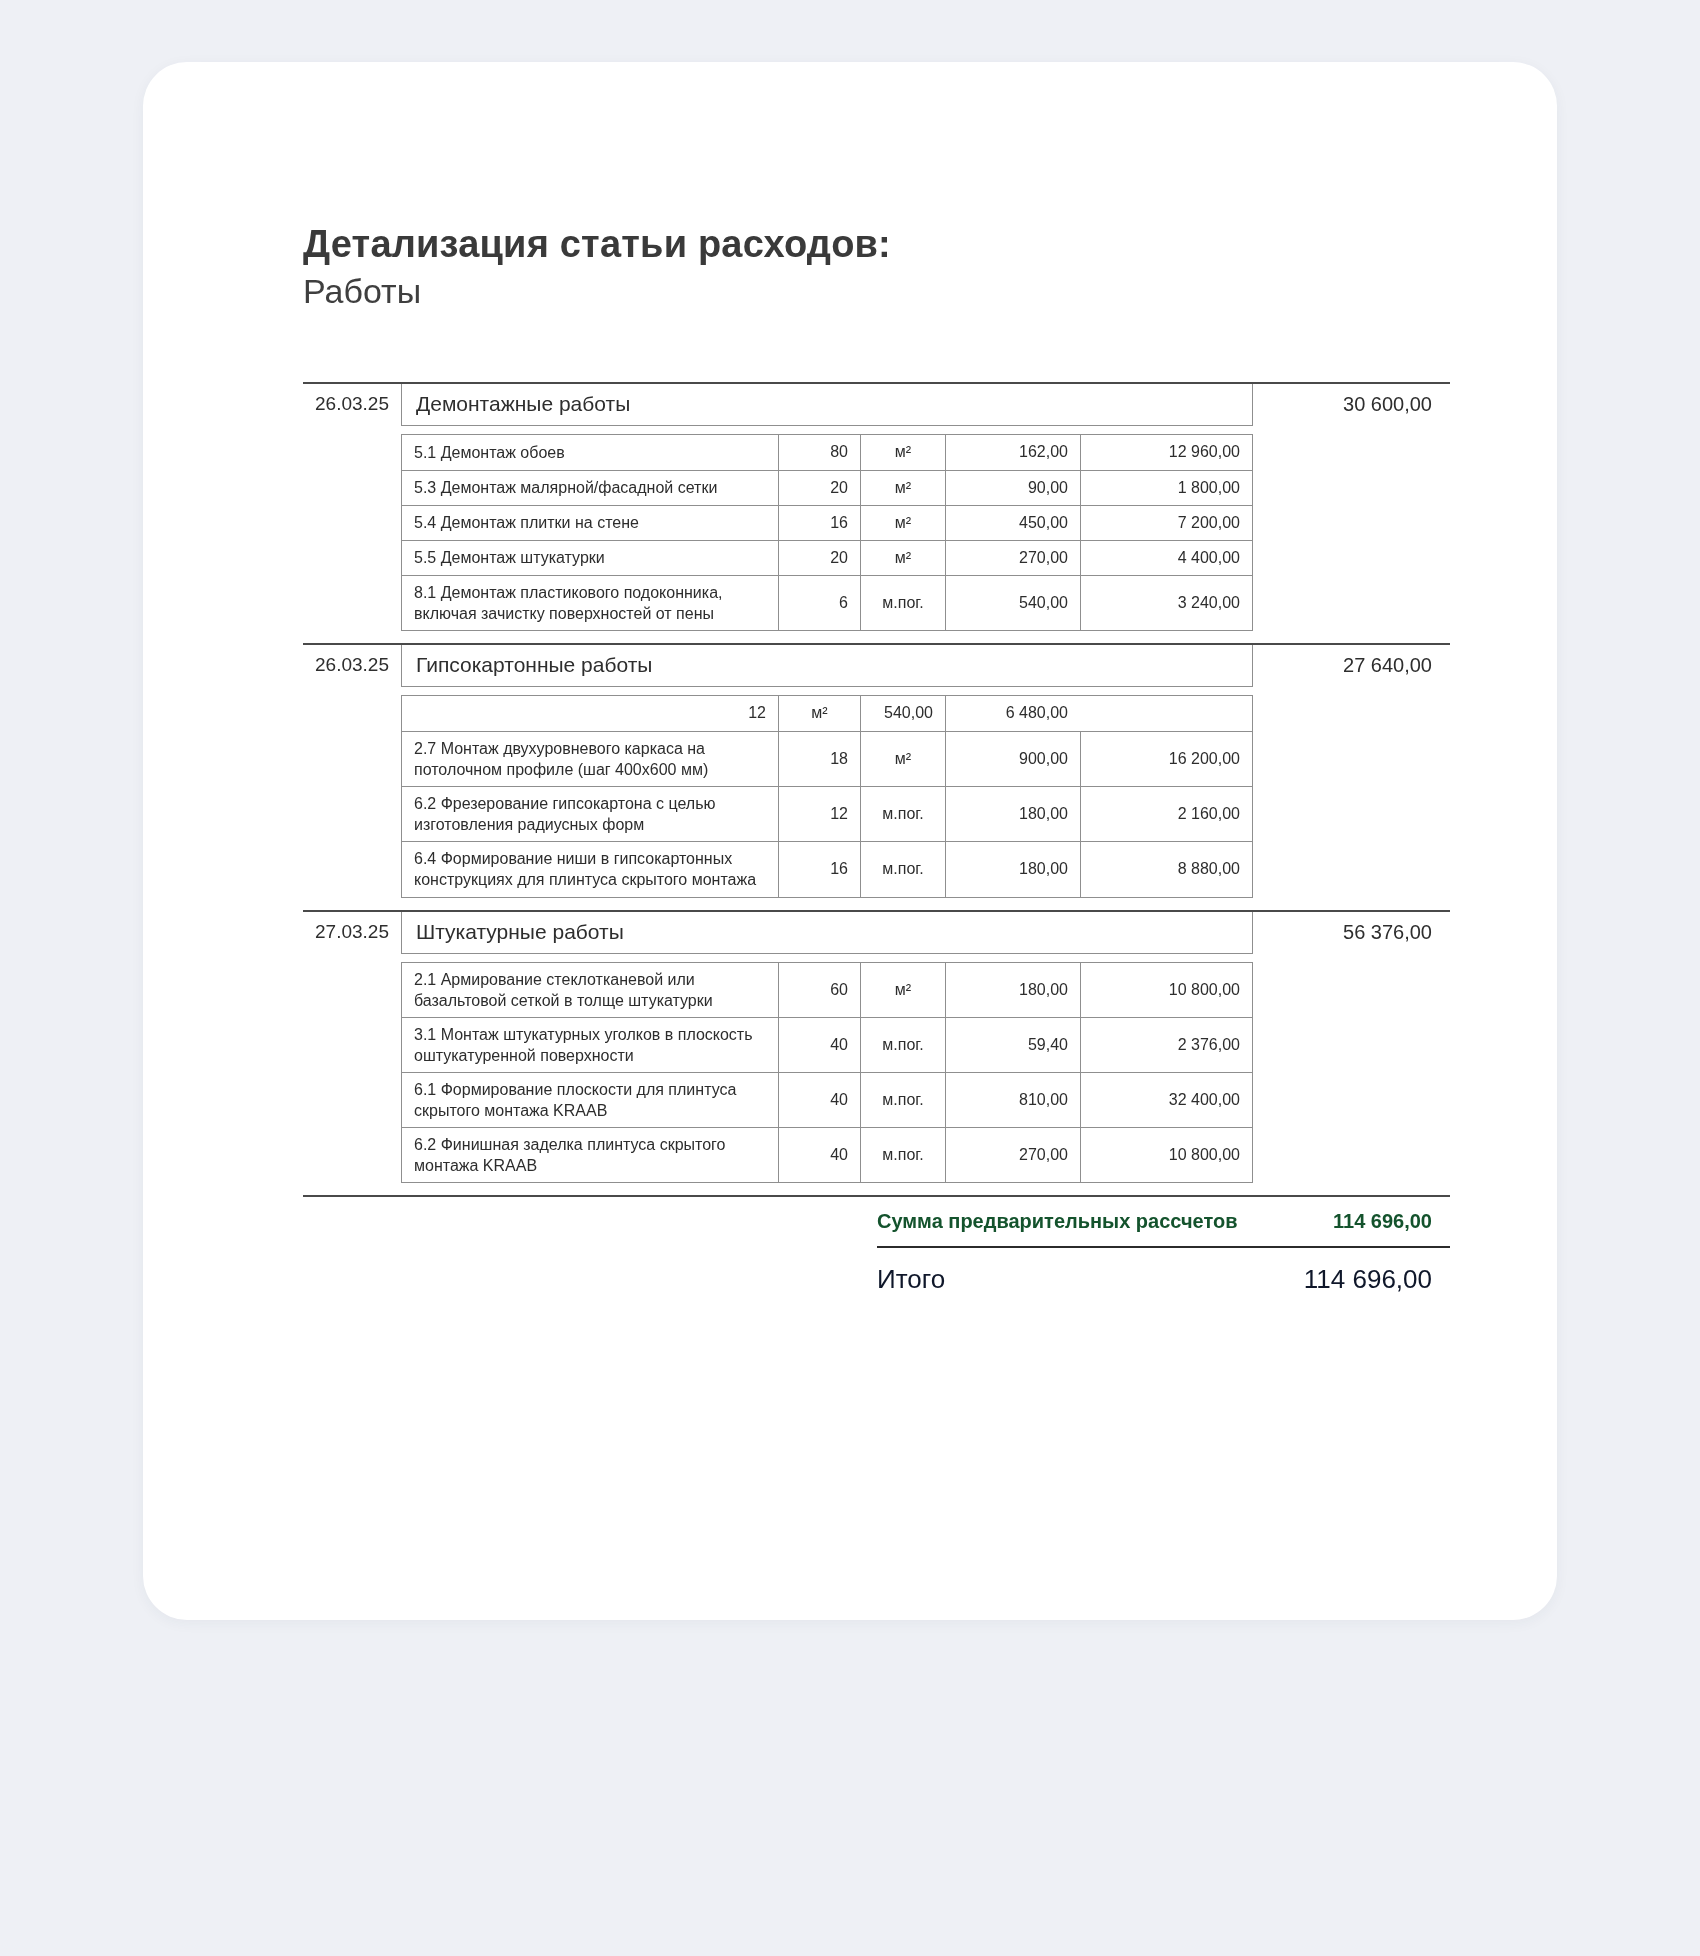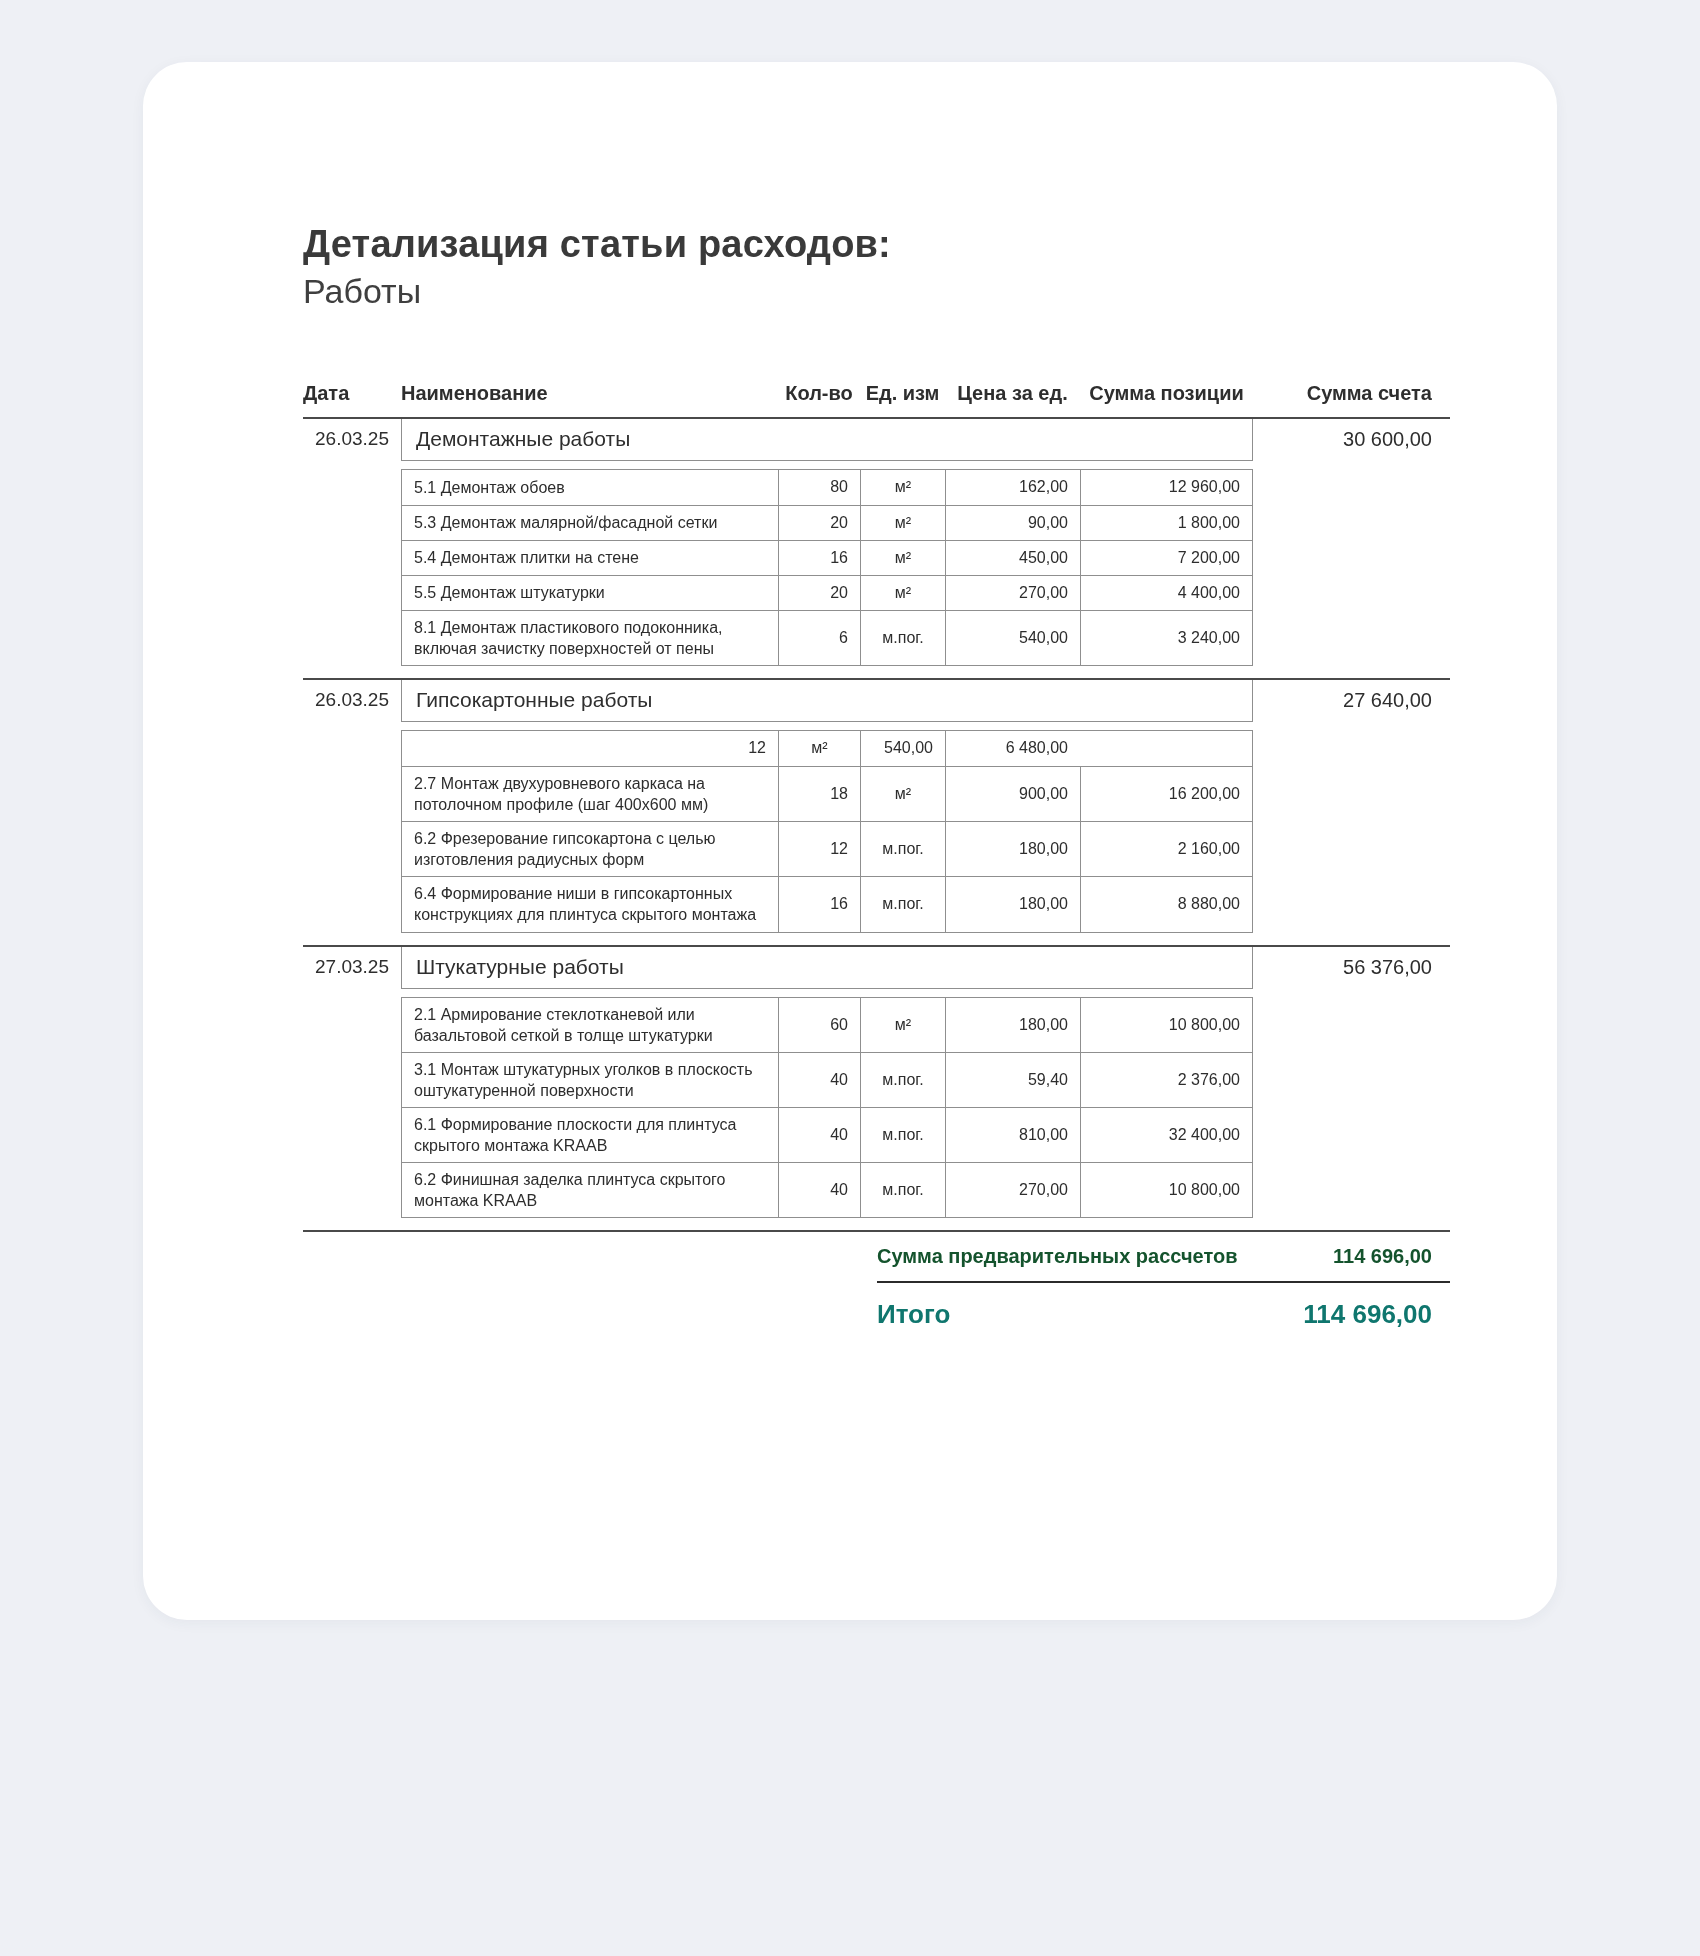--- a/index.html
+++ b/index.html
@@ -77,41 +77,32 @@
 
   .table-bottom{border-top:2px solid var(--border-dark);}
   .summary{margin-left:574px;width:573px;}
   .sum-row{display:flex;justify-content:space-between;align-items:baseline;}
   .sum-row-prelim{
     font-weight:bold;font-size:20px;color:#14532d;
     padding:13px 18px 13px 0;
     border-bottom:2px solid #2b2b2b;
   }
   .sum-row-total{
-    font-weight:bold;font-size:26px;color:#0f766e;
+    font-weight:normal;font-size:26px;color:#0f172a;
     padding:16px 18px 0 0;
   }
 </style>
 </head>
 <body>
 
 <div class="card">
   <h1 class="doc-title">Детализация статьи расходов:</h1>
   <div class="doc-subtitle">Работы</div>
 
   <div class="invoice-table">
-    <div class="thead">
-      <div class="th th-date">Дата</div>
-      <div class="th th-name">Наименование</div>
-      <div class="th th-qty">Кол-во</div>
-      <div class="th th-unit">Ед. изм</div>
-      <div class="th th-price">Цена за ед.</div>
-      <div class="th th-possum">Сумма позиции</div>
-      <div class="th th-invoice">Сумма счета</div>
-    </div>
 
     <div>
   <section class="group">
     <div class="group-row">
       <div class="group-date">26.03.25</div>
       <div class="group-title-box">Демонтажные работы</div>
       <div class="group-sum">30 600,00</div>
     </div>
     <div class="items-box">
   <div class="item-row">

